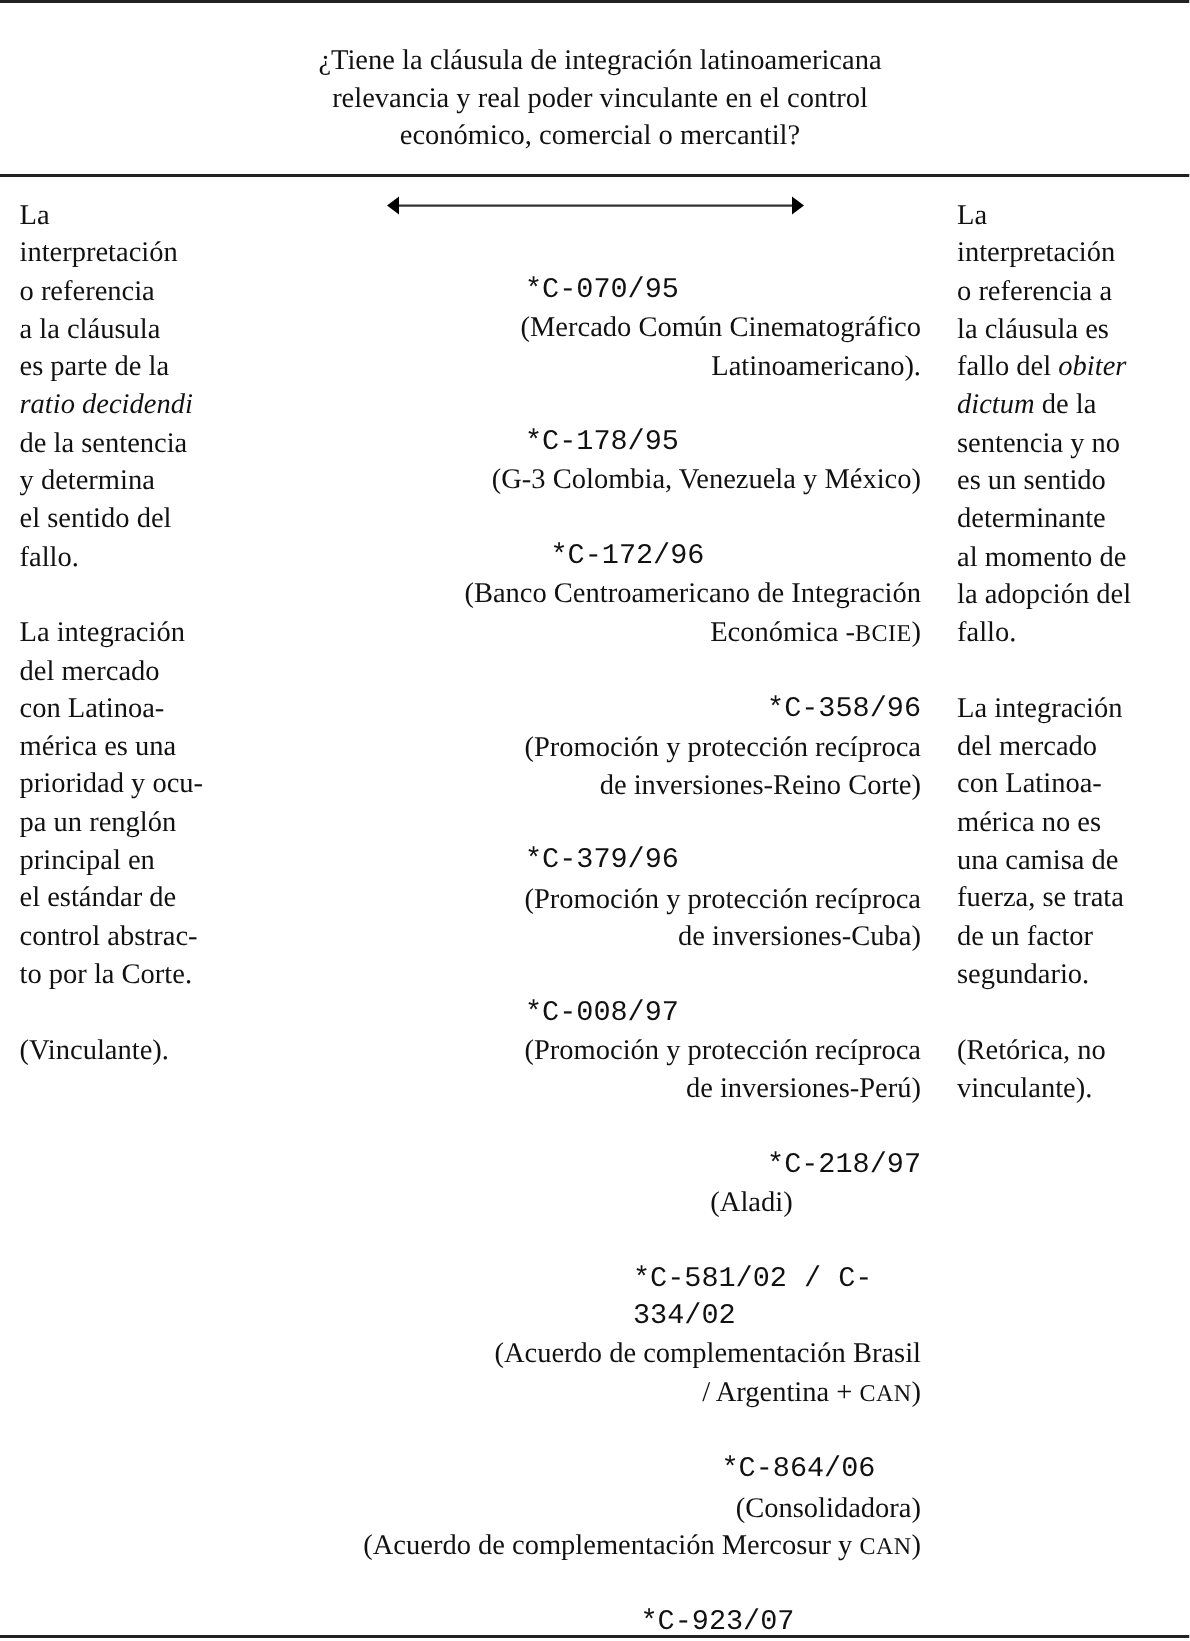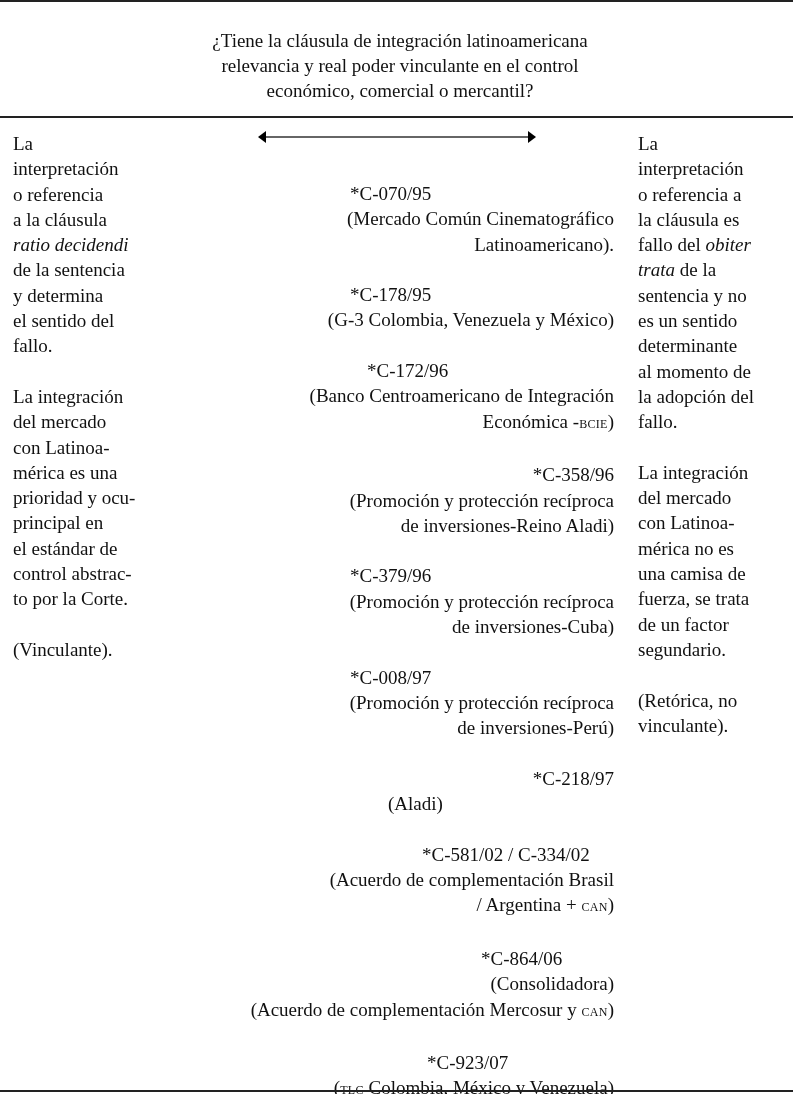--- a/index.html
+++ b/index.html
@@ -16,23 +16,23 @@
     position: absolute; top: 12px; left: 150px; width: 500px;
     text-align: center; line-height: 25px; margin-top: 16px;
   }
   .arrow { position: absolute; top: 129px; left: 258px; width: 278px; height: 16px; }
   .col-left { position: absolute; top: 131px; left: 13px; width: 160px; }
   .col-right { position: absolute; top: 131px; left: 638px; width: 150px; }
   .para { margin: 0 0 25.3px 0; }
   .para i { font-style: italic; text-align: right; }
   .center { position: absolute; top: 181px; left: 190px; width: 424px; text-align: right; }
   .case { margin: 0 0 25.3px 0; }
-  .case .code { display: block; }
+  .case .code { display: block; font-family: Liberation Mono, monospace; }
   .case .desc { display: block; }
-  .sc { font-size: 12px; letter-spacing: 0.3px; }
+  .sc { font-size: 16px; letter-spacing: 0.3px; }
 </style>
 </head>
 <body>
 
 <div class="rule top"></div>
 
 <div class="question">
   <div>¿Tiene la cláusula de integración latinoamericana</div>
   <div>relevancia y real poder vinculante en el control</div>
   <div>económico, comercial o mercantil?</div>
@@ -45,48 +45,50 @@
   <polygon points="0,8 8,2 8,14" fill="#000"></polygon>
   <polygon points="278,8 270,2 270,14" fill="#000"></polygon>
 </svg>
 
 <div class="col-left">
   <div class="para">
     <div>La</div>
     <div>interpretación</div>
     <div>o referencia</div>
     <div>a la cláusula</div>
+    <div>es parte de la</div>
     <div><i>ratio decidendi</i></div>
     <div>de la sentencia</div>
     <div>y determina</div>
     <div>el sentido del</div>
     <div>fallo.</div>
   </div>
   <div class="para">
     <div>La integración</div>
     <div>del mercado</div>
     <div>con Latinoa-</div>
     <div>mérica es una</div>
     <div>prioridad y ocu-</div>
+    <div>pa un renglón</div>
     <div>principal en</div>
     <div>el estándar de</div>
     <div>control abstrac-</div>
     <div>to por la Corte.</div>
   </div>
   <div class="para">(Vinculante).</div>
 </div>
 
 <div class="col-right">
   <div class="para">
     <div>La</div>
     <div>interpretación</div>
     <div>o referencia a</div>
     <div>la cláusula es</div>
     <div><span>fallo del </span><i>obiter</i></div>
-    <div><i>trata</i><span style="white-space:pre"> de la</span></div>
+    <div><i>dictum</i><span style="white-space:pre"> de la</span></div>
     <div>sentencia y no</div>
     <div>es un sentido</div>
     <div>determinante</div>
     <div>al momento de</div>
     <div>la adopción del</div>
     <div>fallo.</div>
   </div>
   <div class="para">
     <div>La integración</div>
     <div>del mercado</div>
@@ -114,35 +116,35 @@
     <span class="desc">(G-3 Colombia, Venezuela y México)</span>
   </div>
   <div class="case">
     <span class="code" style="text-align:left;padding-left:177px">*C-172/96</span>
     <span class="desc">(Banco Centroamericano de Integración</span>
     <span class="desc"><span>Económica -</span><span class="sc">BCIE</span><span>)</span></span>
   </div>
   <div class="case">
     <span class="code" style="text-align:right;padding-left:242px">*C-358/96</span>
     <span class="desc">(Promoción y protección recíproca</span>
-    <span class="desc">de inversiones-Reino Aladi)</span>
+    <span class="desc">de inversiones-Reino Corte)</span>
   </div>
   <div class="case">
     <span class="code" style="text-align:left;padding-left:160px">*C-379/96</span>
     <span class="desc">(Promoción y protección recíproca</span>
     <span class="desc">de inversiones-Cuba)</span>
   </div>
   <div class="case">
     <span class="code" style="text-align:left;padding-left:160px">*C-008/97</span>
     <span class="desc">(Promoción y protección recíproca</span>
     <span class="desc">de inversiones-Perú)</span>
   </div>
   <div class="case">
     <span class="code" style="text-align:right;padding-left:181px">*C-218/97</span>
-    <span class="desc" style="text-align:left;padding-left:198px">(Aladi)</span>
+    <span class="desc" style="text-align:center;padding-left:198px">(Aladi)</span>
   </div>
   <div class="case">
     <span class="code" style="text-align:left;padding-left:232px">*C-581/02 / C-334/02</span>
     <span class="desc">(Acuerdo de complementación Brasil</span>
     <span class="desc"><span style="white-space:pre">/ Argentina + </span><span class="sc">CAN</span><span>)</span></span>
   </div>
   <div class="case">
     <span class="code" style="text-align:left;padding-left:291px">*C-864/06</span>
     <span class="desc">(Consolidadora)</span>
     <span class="desc"><span style="white-space:pre">(Acuerdo de complementación Mercosur y </span><span class="sc">CAN</span><span>)</span></span>

